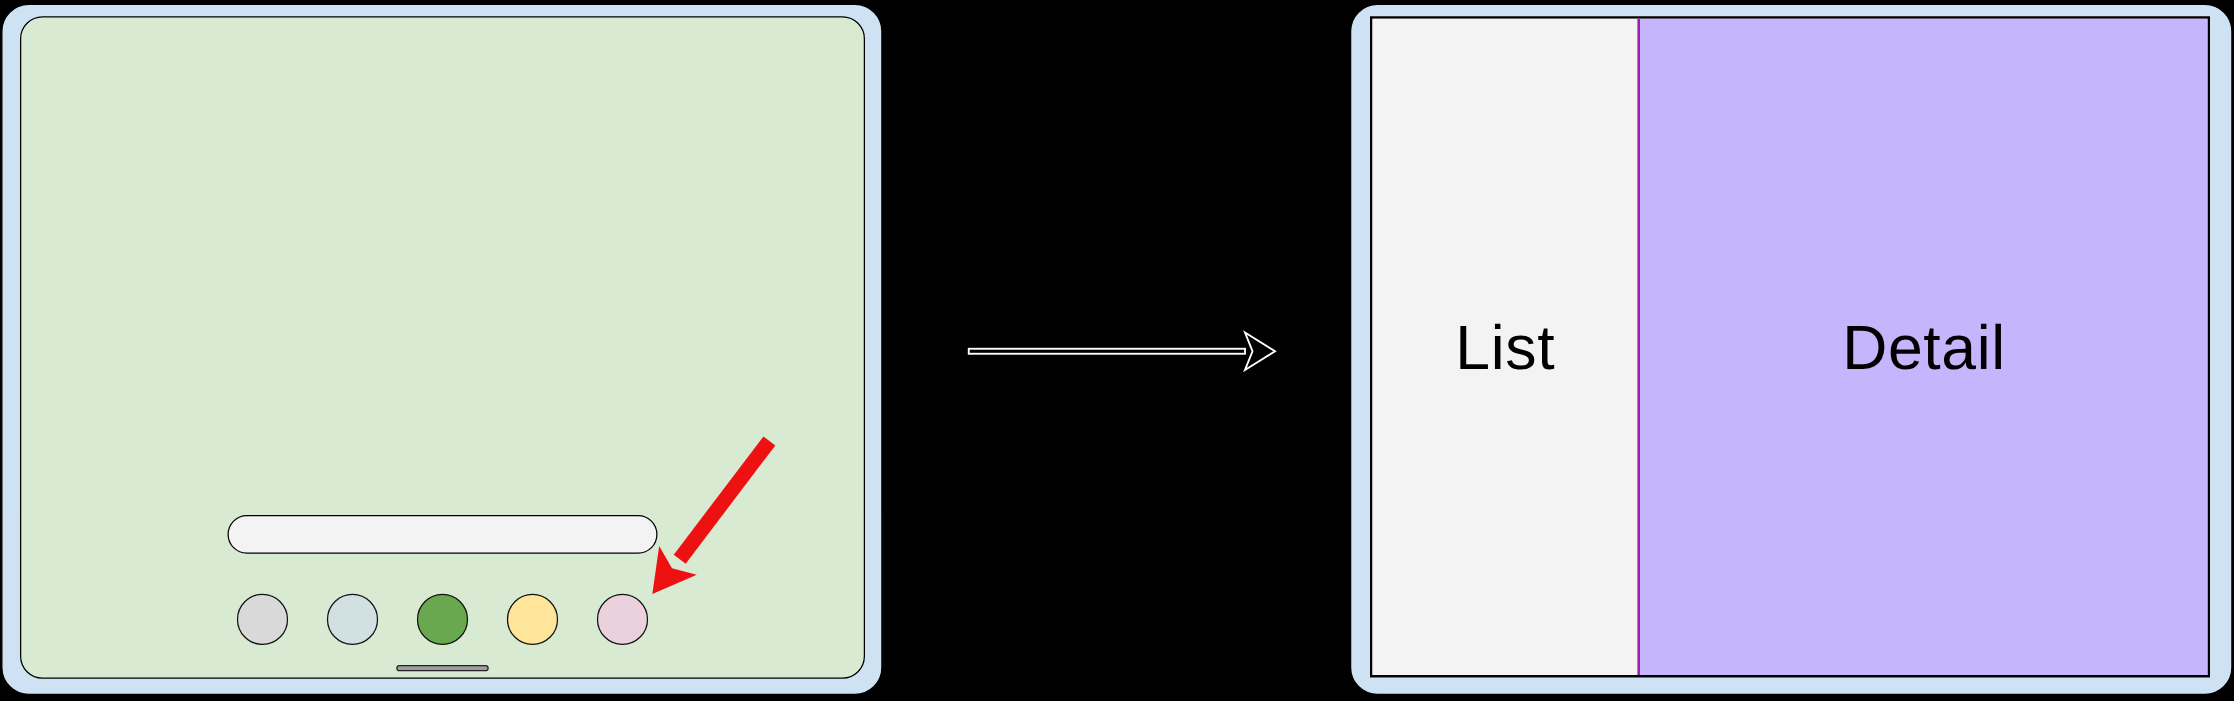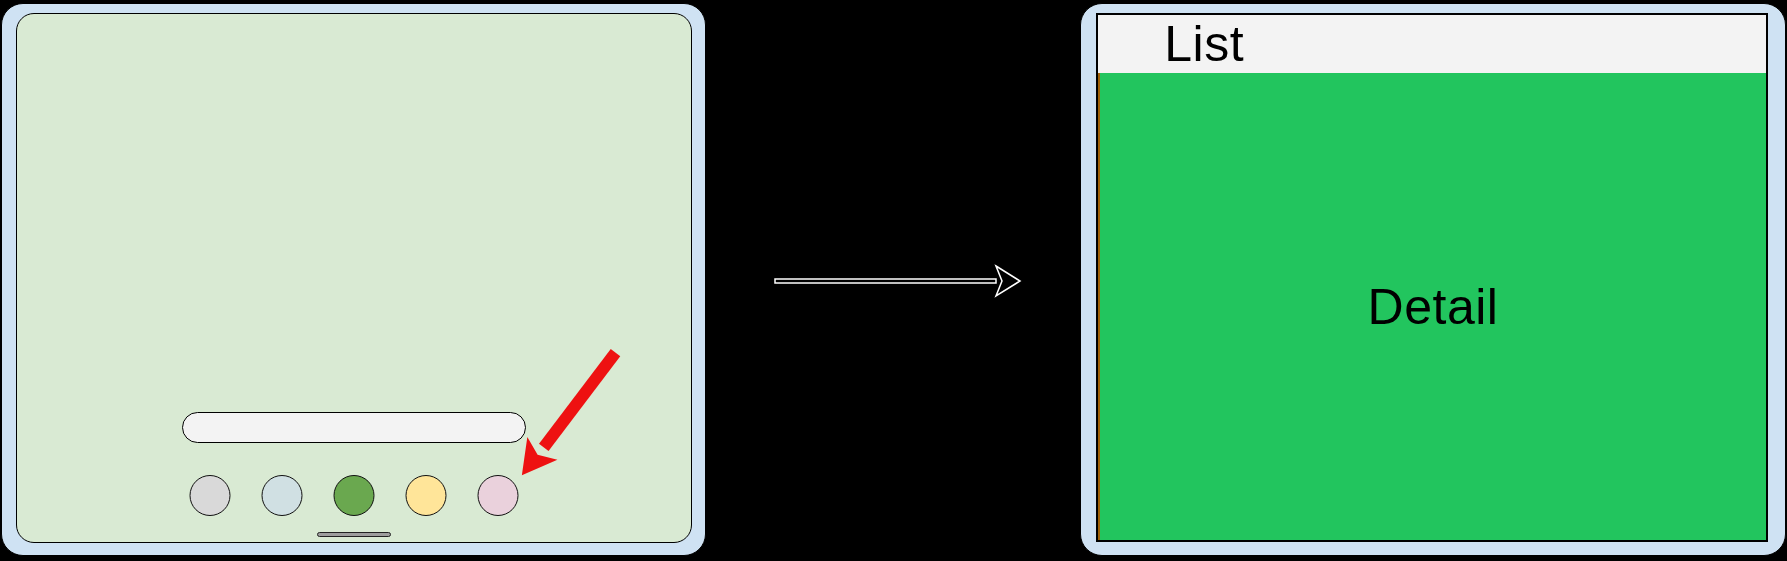--- a/index.html
+++ b/index.html
@@ -32,21 +32,21 @@
   }
   .screen.phone {
     background: #d9ead3;
     border-radius: 18px;
     overflow: visible;
   }
   .screen.split {
     background: #f3f3f3;
     border-width: 2px;
     display: flex;
-    flex-direction: column;
+    flex-direction: row;
     border-radius: 0;
   }
 
   
   .search-pill {
     position: absolute;
     left: 50%;
     transform: translateX(-50%);
     top: 398px;
     width: 344px;
@@ -108,22 +108,22 @@
     font-size: 50px;
     color: #000;
     letter-spacing: 0.5px;
   }
   .pane.list {
     width: 31.8%;
     background: #f3f3f3;
   }
   .pane.detail {
     flex: 1;
-    background: #22c55e;
-    border-left: 2px solid #a16207;
+    background: #c4b5fd;
+    border-left: 2px solid #a21caf;
   }
 </style>
 </head>
 <body>
 
 <div class="canvas">
 
   <div class="device left">
     <div class="screen phone">
 

